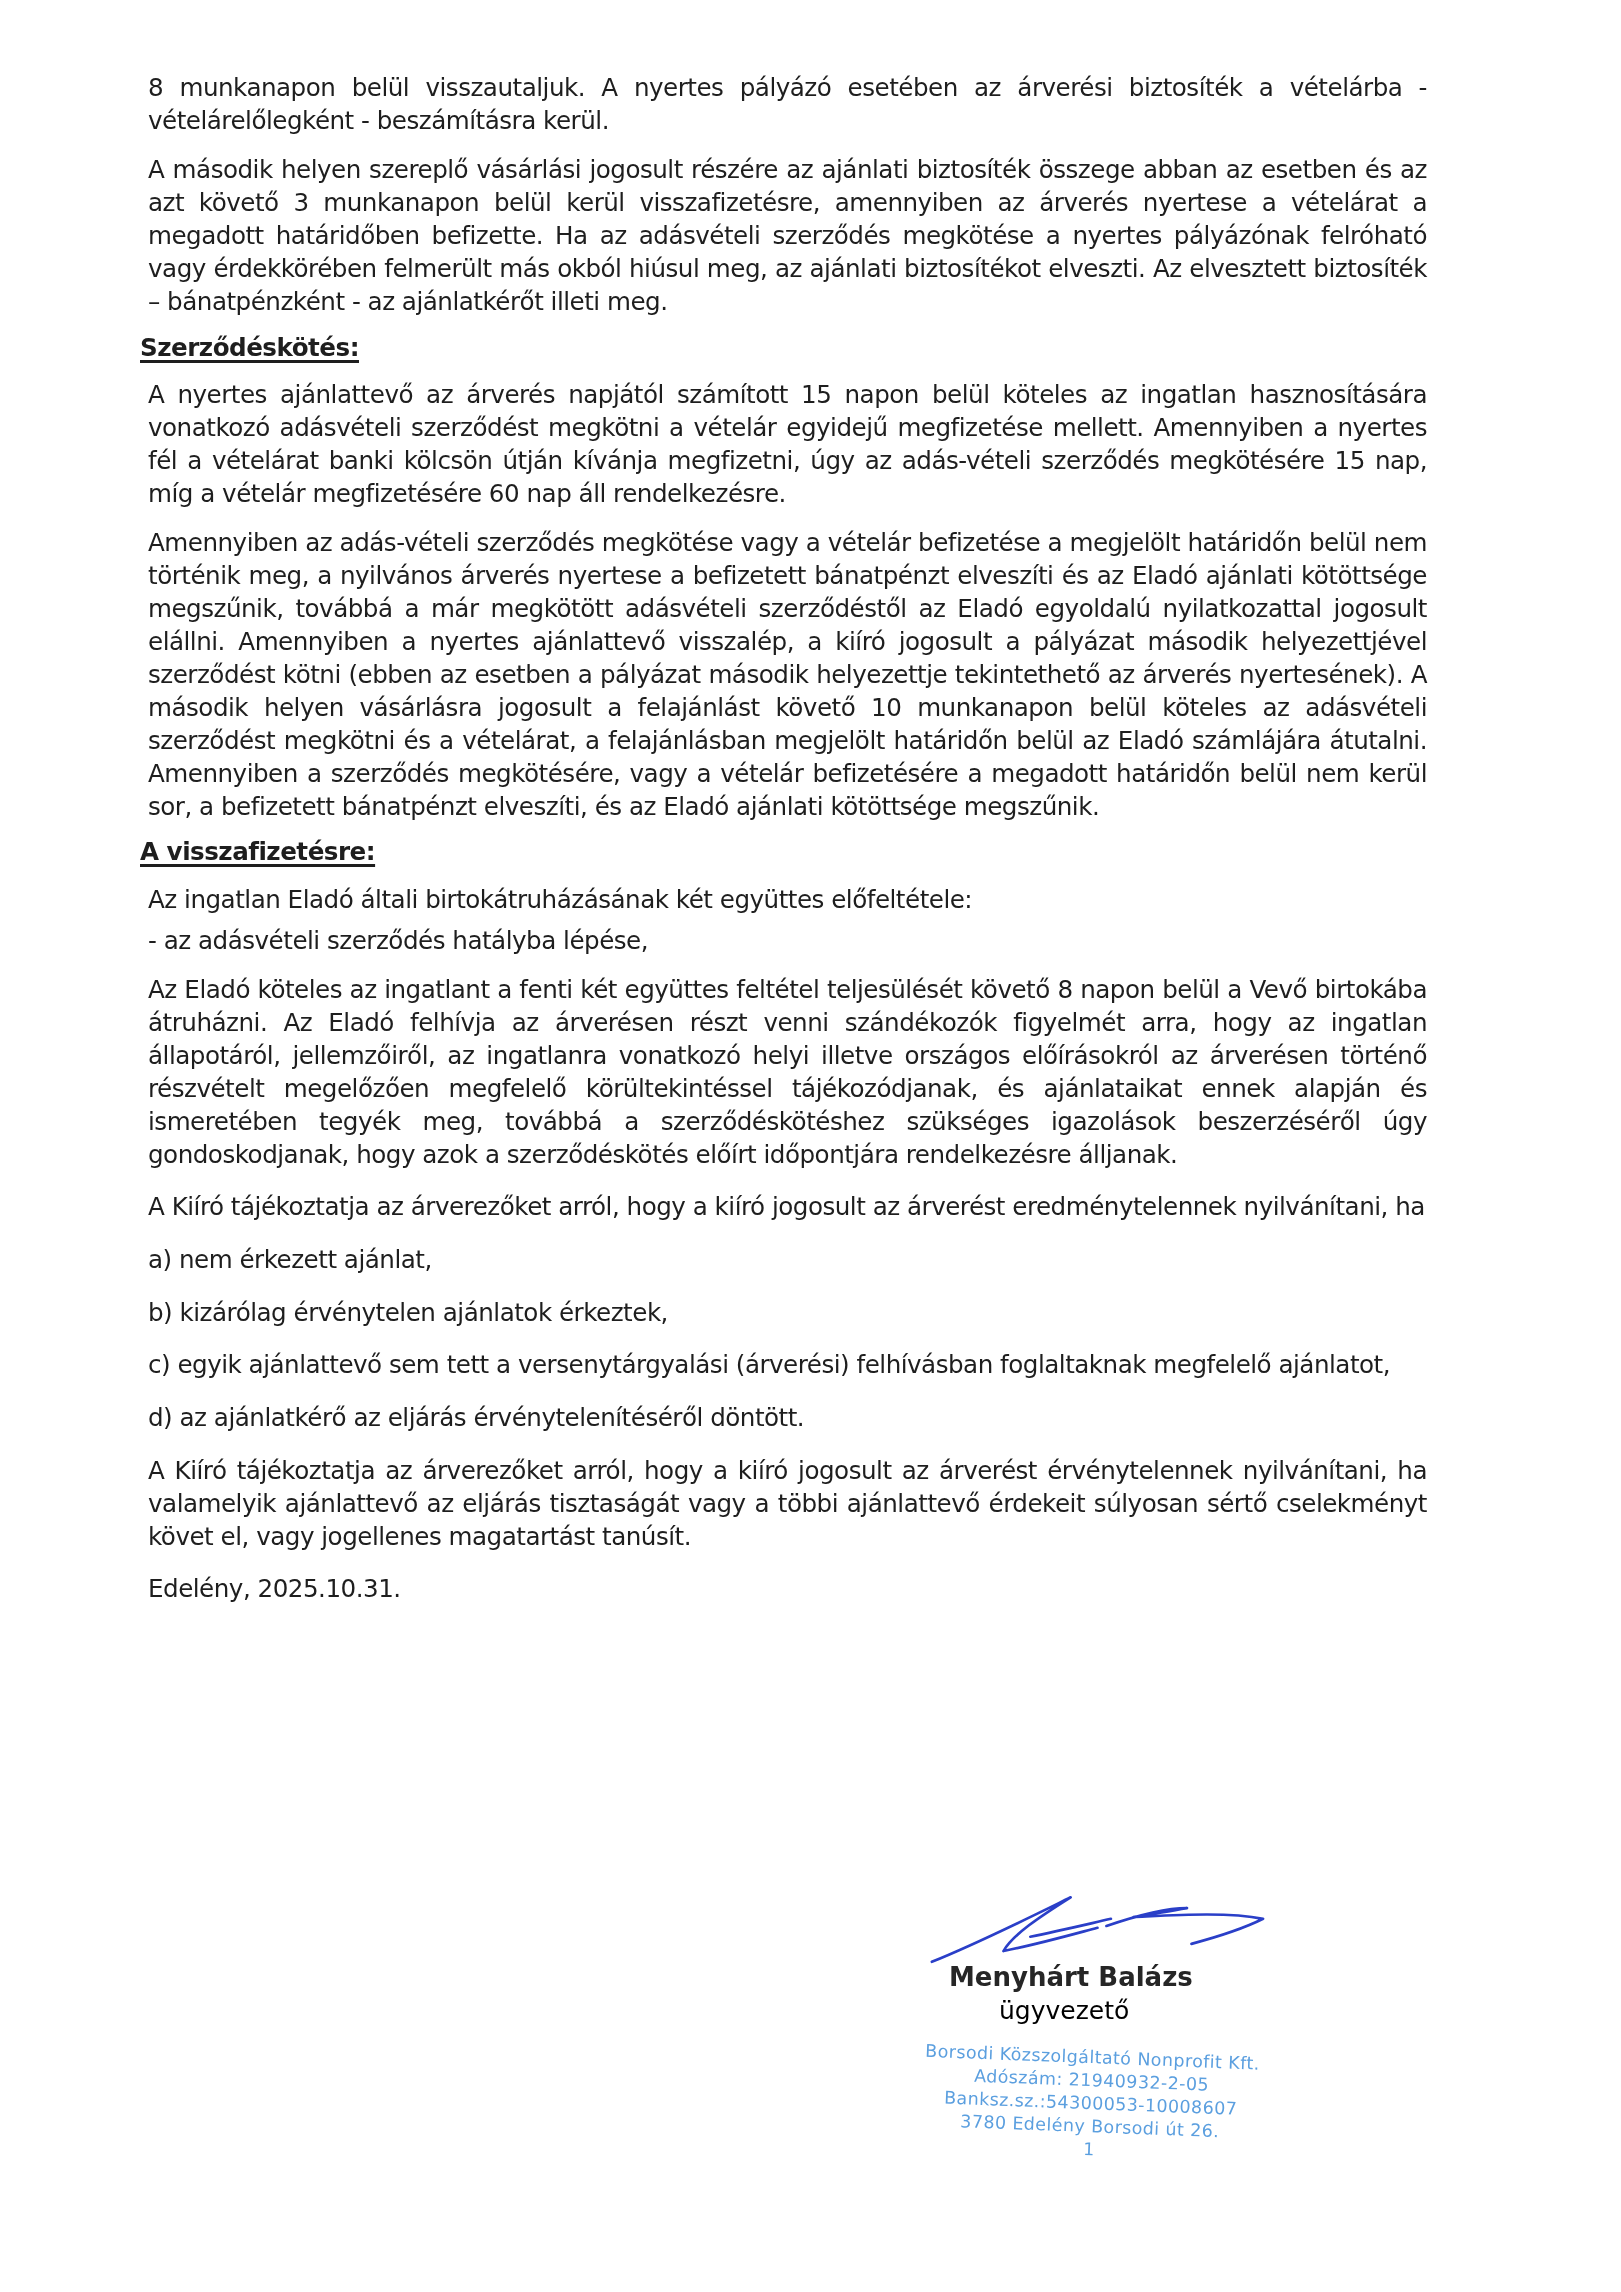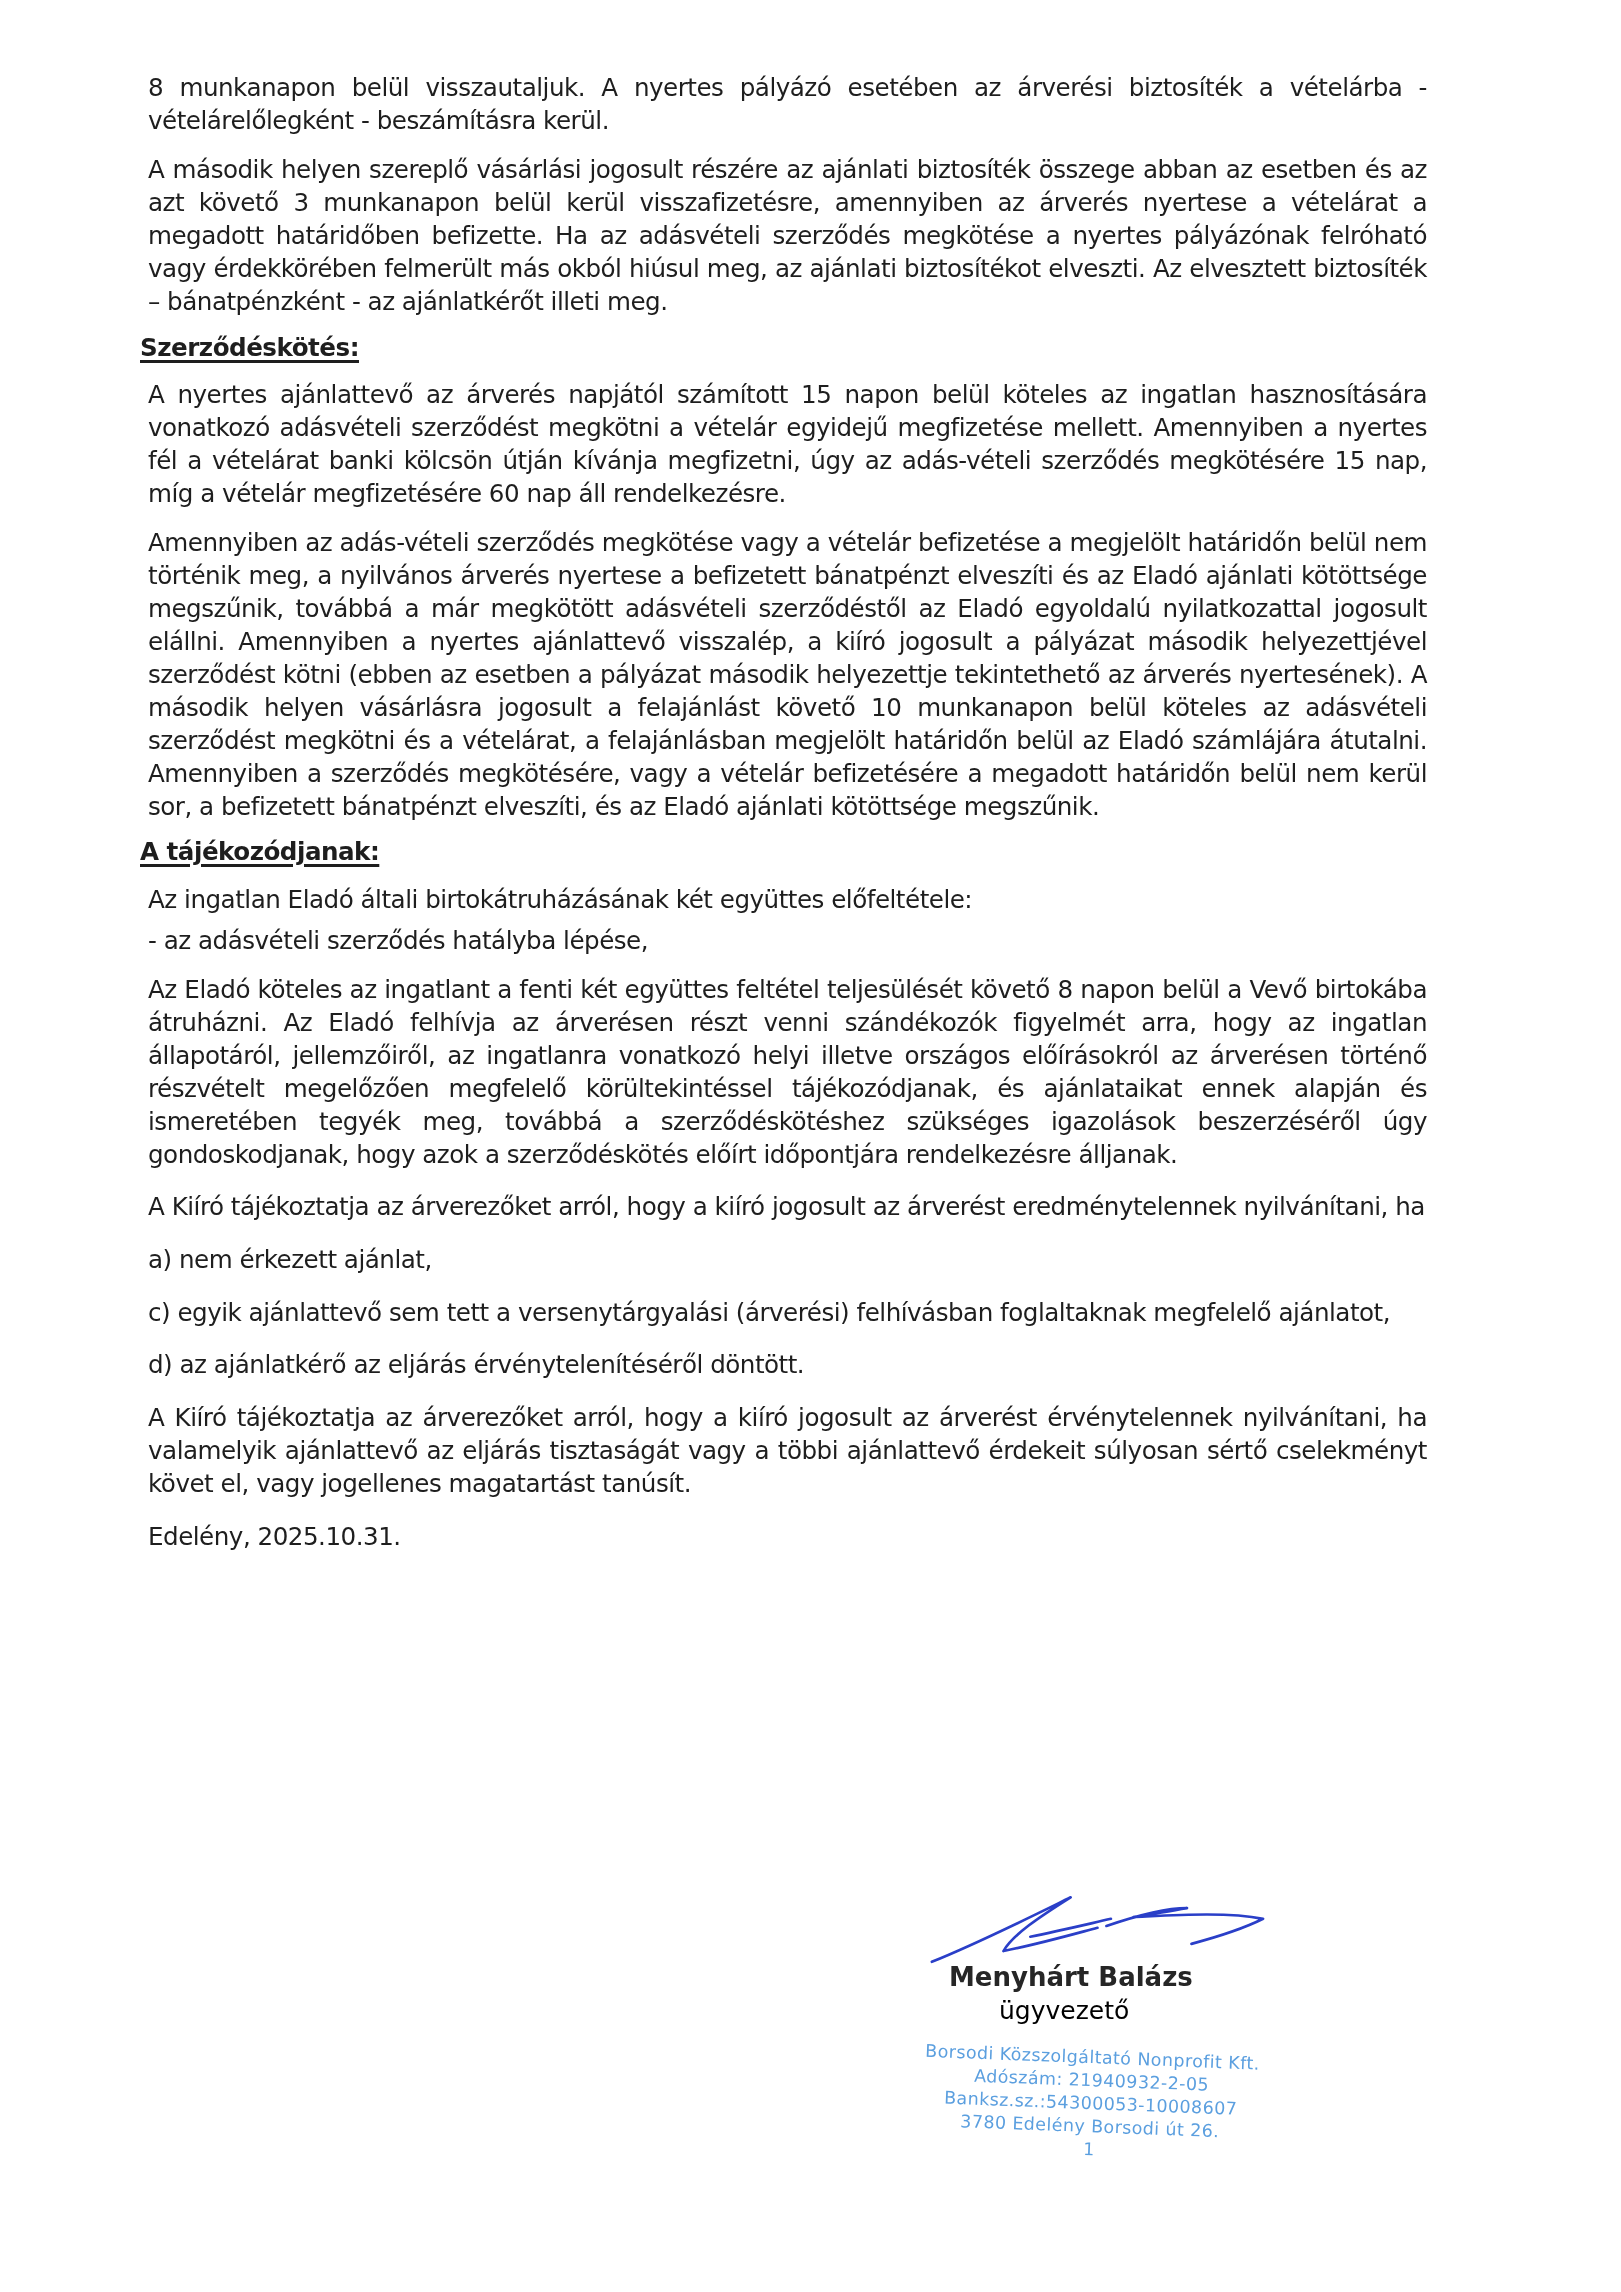--- a/index.html
+++ b/index.html
@@ -42,27 +42,28 @@
 <body>
 
 <div class="page">
   <p>8 munkanapon belül visszautaljuk. A nyertes pályázó esetében az árverési biztosíték a vételárba - vételárelőlegként - beszámításra  kerül.</p>
   <p class="gap-m">A második helyen szereplő vásárlási jogosult részére az ajánlati biztosíték összege abban az esetben és az azt követő 3 munkanapon belül kerül visszafizetésre, amennyiben az árverés nyertese a vételárat a megadott határidőben befizette. Ha az adásvételi szerződés megkötése a nyertes pályázónak felróható vagy érdekkörében felmerült más okból hiúsul meg, az ajánlati biztosítékot elveszti. Az elvesztett biztosíték – bánatpénzként - az ajánlatkérőt illeti meg.</p>
 
   <p class="heading">Szerződéskötés:</p>
   <p>A nyertes ajánlattevő az árverés napjától számított 15 napon belül köteles az ingatlan hasznosítására vonatkozó adásvételi szerződést megkötni a vételár egyidejű megfizetése mellett. Amennyiben a nyertes fél a vételárat banki kölcsön útján kívánja megfizetni, úgy az adás-vételi szerződés megkötésére 15 nap, míg a vételár megfizetésére 60 nap áll rendelkezésre.</p>
   <p class="gap-m">Amennyiben az adás-vételi szerződés megkötése vagy a vételár befizetése a megjelölt határidőn belül nem történik meg, a nyilvános árverés nyertese a befizetett bánatpénzt elveszíti és az Eladó ajánlati kötöttsége megszűnik, továbbá  a már megkötött adásvételi szerződéstől az Eladó egyoldalú nyilatkozattal jogosult elállni. Amennyiben a nyertes ajánlattevő visszalép, a kiíró jogosult a pályázat második helyezettjével szerződést kötni (ebben az esetben a pályázat második helyezettje tekintethető az árverés nyertesének).  A második helyen vásárlásra jogosult a felajánlást követő 10 munkanapon belül köteles az adásvételi szerződést megkötni  és a vételárat, a felajánlásban megjelölt határidőn belül az Eladó számlájára  átutalni. Amennyiben a szerződés megkötésére, vagy a vételár befizetésére a megadott határidőn belül nem kerül sor, a befizetett bánatpénzt elveszíti, és az  Eladó  ajánlati kötöttsége megszűnik.</p>
 
-  <p class="heading">A tájékozódjanak:</p>
+  <p class="heading">A visszafizetésre:</p>
   <p class="list-line">Az ingatlan Eladó általi birtokátruházásának két együttes előfeltétele:</p>
   <p class="list-line">- az adásvételi szerződés hatályba lépése,</p>
   <p class="gap-m">Az Eladó köteles az ingatlant a fenti két együttes feltétel teljesülését követő 8 napon belül a Vevő birtokába átruházni. Az Eladó felhívja az árverésen részt venni szándékozók figyelmét arra, hogy az ingatlan állapotáról, jellemzőiről, az ingatlanra vonatkozó helyi illetve országos előírásokról az árverésen történő részvételt megelőzően megfelelő körültekintéssel tájékozódjanak, és ajánlataikat ennek alapján és ismeretében tegyék meg, továbbá a szerződéskötéshez szükséges igazolások beszerzéséről úgy gondoskodjanak, hogy azok a szerződéskötés előírt időpontjára rendelkezésre álljanak.</p>
 
   <p class="gap-l">A Kiíró tájékoztatja az árverezőket arról, hogy a kiíró  jogosult  az árverést  eredménytelennek nyilvánítani, ha</p>
   <p class="gap-l list-line">a) nem érkezett  ajánlat,</p>
+  <p class="gap-l list-line">b) kizárólag érvénytelen ajánlatok érkeztek,</p>
   <p class="gap-l">c) egyik ajánlattevő sem tett a versenytárgyalási (árverési) felhívásban foglaltaknak megfelelő ajánlatot,</p>
   <p class="gap-l list-line">d) az ajánlatkérő az eljárás érvénytelenítéséről döntött.</p>
   <p class="gap-l">A Kiíró tájékoztatja az árverezőket arról, hogy a kiíró jogosult az árverést érvénytelennek nyilvánítani,  ha valamelyik ajánlattevő az eljárás tisztaságát vagy a többi ajánlattevő érdekeit súlyosan sértő cselekményt követ el, vagy jogellenes magatartást tanúsít.</p>
 
   <p class="gap-l list-line">Edelény, 2025.10.31.</p>
 </div>
 
 <div class="sig-block">
   <svg class="signature" viewBox="0 0 420 110">
     <path d="M30 100 C 80 80, 130 55, 185 28 C 150 50, 120 70, 110 88 C 150 80, 185 70, 215 62 M 140 72 C 170 66, 195 60, 230 52 M 225 60 C 260 48, 290 40, 315 40 C 290 44, 270 48, 255 50 C 300 48, 360 44, 400 52 C 380 62, 350 72, 320 80" fill="none" stroke="#2a3fc8" stroke-width="3" stroke-linecap="round" stroke-linejoin="round"></path>

